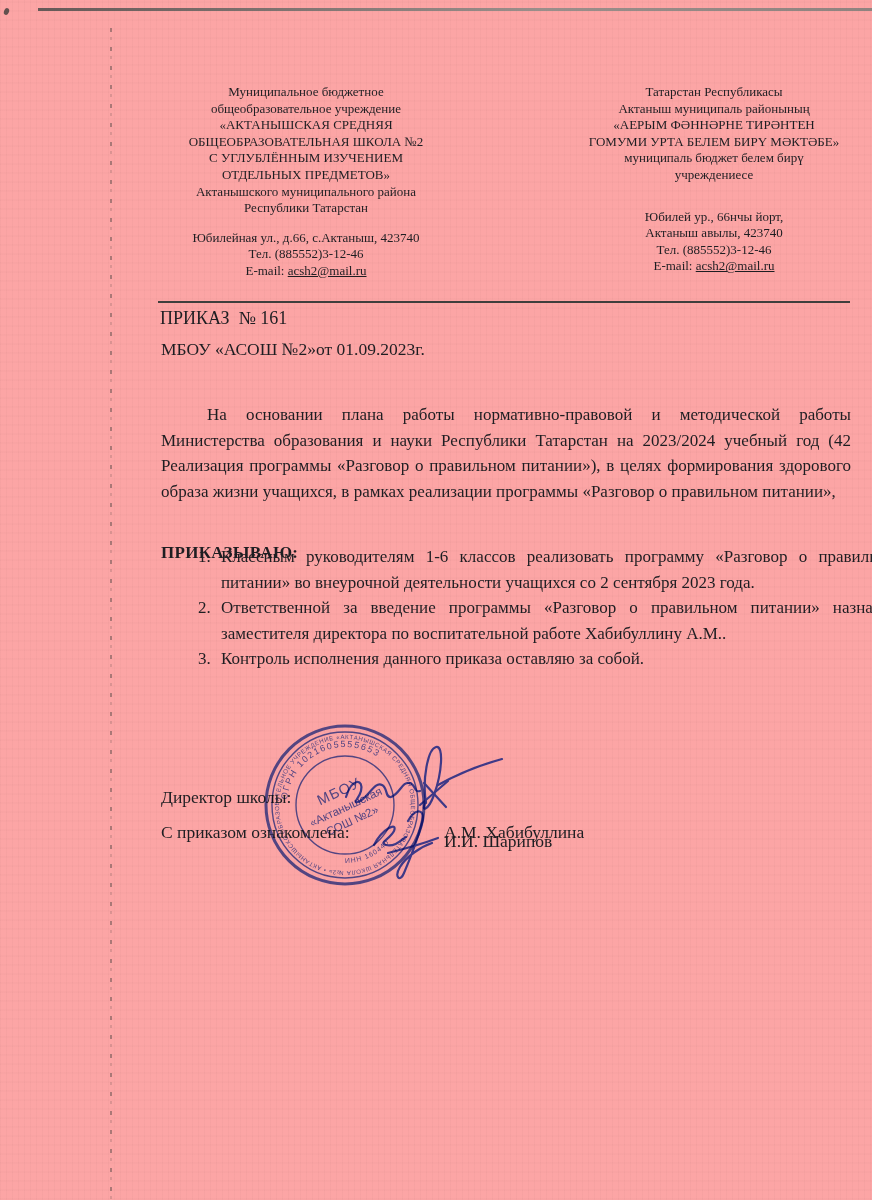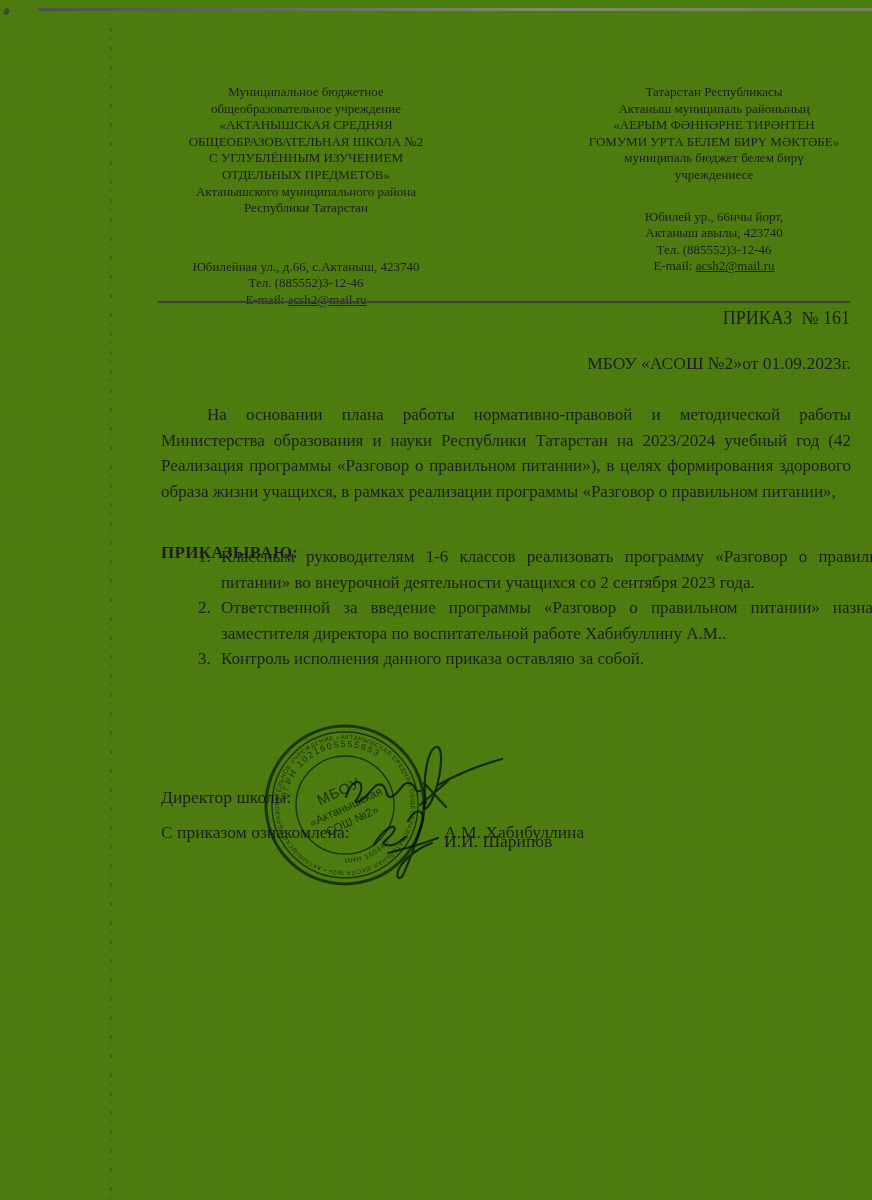--- a/index.html
+++ b/index.html
@@ -1,18 +1,18 @@
 <!DOCTYPE html>
 <html><head>
 <meta charset="utf-8">
 <style>
   html,body{margin:0;padding:0;background:#e8e8e6;}
   .page{
     position:relative;width:872px;height:1200px;margin:0 auto;
-    background:#4d7c0f;overflow:hidden;
+    background:#fca5a5;overflow:hidden;
     font-family:"Liberation Serif","DejaVu Serif",serif;
     color:#1e1e22;
   }
   
   .page::before{
     content:"";position:absolute;inset:0;pointer-events:none;
     background-image:
       repeating-linear-gradient(90deg, rgba(110,110,105,0.035) 0 1px, transparent 1px 6px),
       repeating-linear-gradient(0deg, rgba(120,120,115,0.025) 0 2px, transparent 2px 9px);
     mix-blend-mode:multiply;
@@ -21,28 +21,28 @@
     background:linear-gradient(to right,#4c4c4a,#8a8a86 60%,#7d7d79);opacity:.85;}
   .scan-dot{position:absolute;left:4px;top:8px;width:5px;height:7px;border-radius:50%;
     background:#3c3c3a;transform:rotate(20deg);opacity:.8;}
   .scan-vline{position:absolute;left:110px;top:28px;bottom:0;width:2px;opacity:.55;
     background:repeating-linear-gradient(to bottom,
       rgba(55,55,52,.75) 0 4px, rgba(55,55,52,0) 4px 9px,
       rgba(55,55,52,.3) 9px 12px, rgba(55,55,52,0) 12px 19px);}
   .hdr{position:absolute;top:84px;text-align:center;font-size:13px;line-height:16.6px;}
   .hdr-left{left:168px;width:276px;}
   .hdr-right{left:576px;width:276px;}
-  .hdr .addr-l{margin-top:42px;text-align:center;}
+  .hdr .addr-l{margin-top:13px;text-align:center;}
   .hdr .addr-r{margin-top:25px;}
   .email a, .email .lnk{color:#1e1e22;text-decoration:underline;}
   .divider{position:absolute;left:158px;right:22px;top:301px;height:2px;background:#3f3f3d;}
-  .order-title{position:absolute;left:160px;width:690px;top:308px;text-align:right;
+  .order-title{position:absolute;left:160px;width:690px;top:308px;text-align:left;
     font-size:18px;white-space:pre;}
-  .order-meta{position:absolute;left:161px;width:690px;top:353px;display:flex;
-    justify-content:flex-end;font-size:17.5px;}
+  .order-meta{position:absolute;left:161px;width:690px;top:339px;display:flex;
+    justify-content:flex-start;font-size:17.5px;}
   .order-subject{position:absolute;left:161px;width:690px;top:366px;font-size:17.5px;}
   .order-body{position:absolute;left:161px;width:690px;top:402px;font-size:17px;
     line-height:25.6px;text-align:justify;text-indent:46px;}
   .decree{position:absolute;left:161px;top:531px;font-size:17px;font-weight:bold;
     letter-spacing:.3px;margin-top:12px;}
   ol.items{position:absolute;left:161px;width:690px;top:544px;margin:0;
     padding:0 0 0 54px;font-size:17px;line-height:25.6px;}
   ol.items li{text-align:justify;margin:0;padding-left:6px;}
   .sig-row{position:absolute;left:161px;font-size:17.5px;text-align:right;}
   .sig-name{position:absolute;left:444px;font-size:17.5px;}

